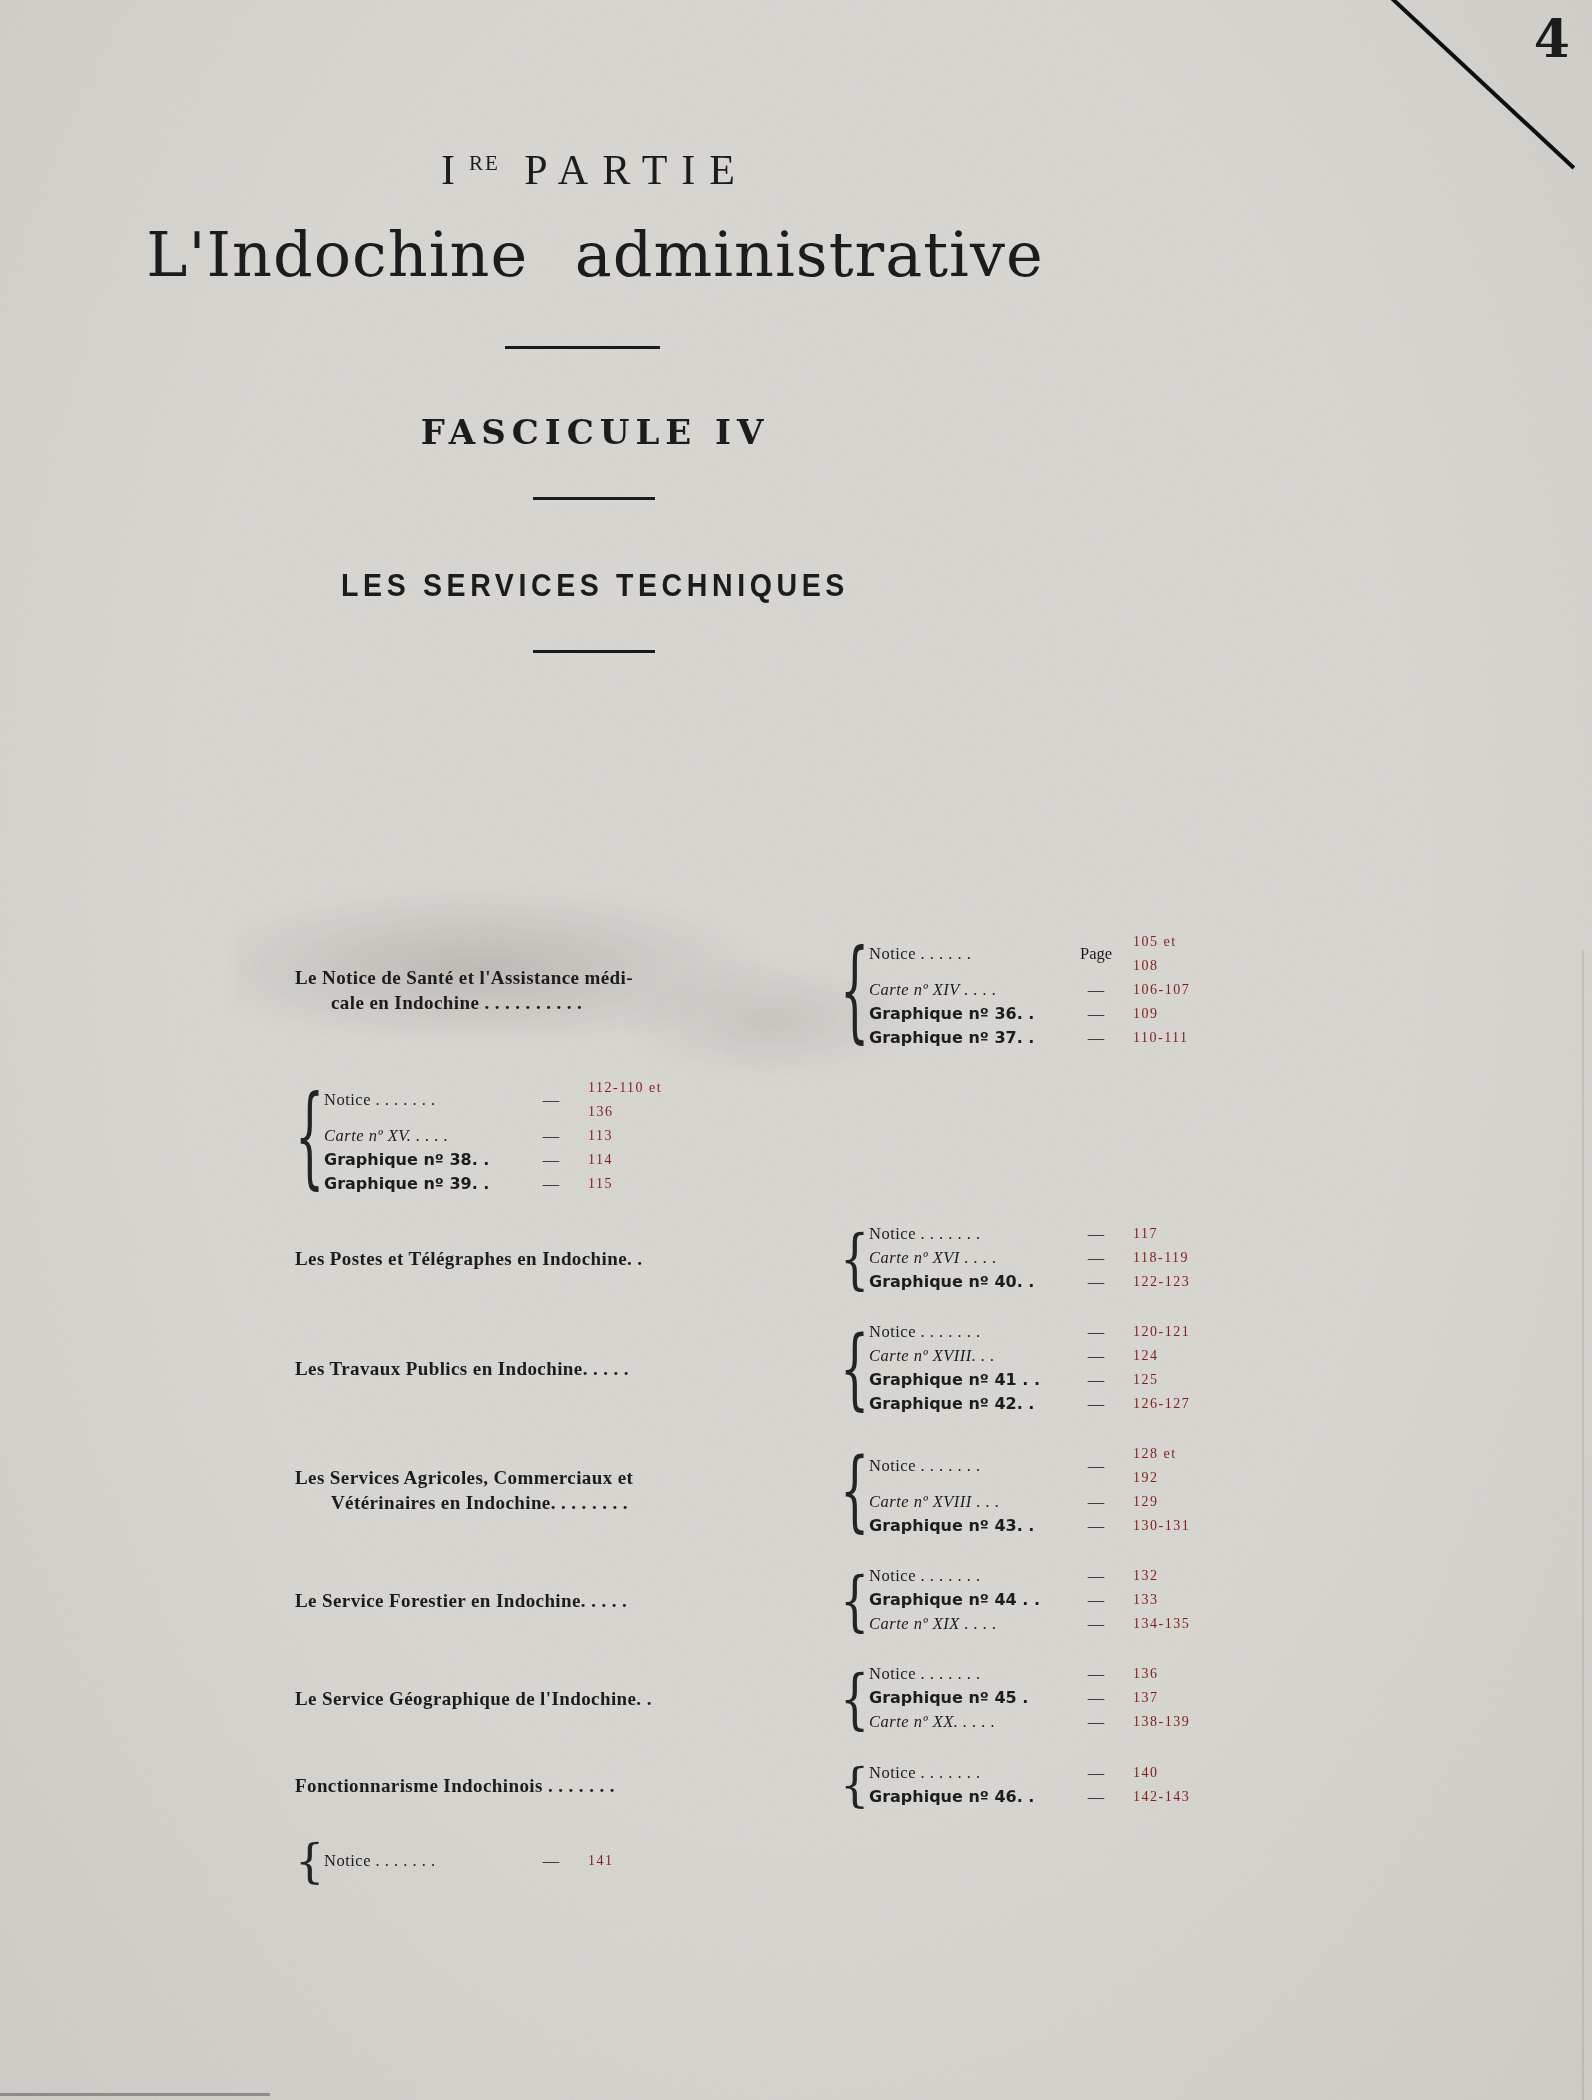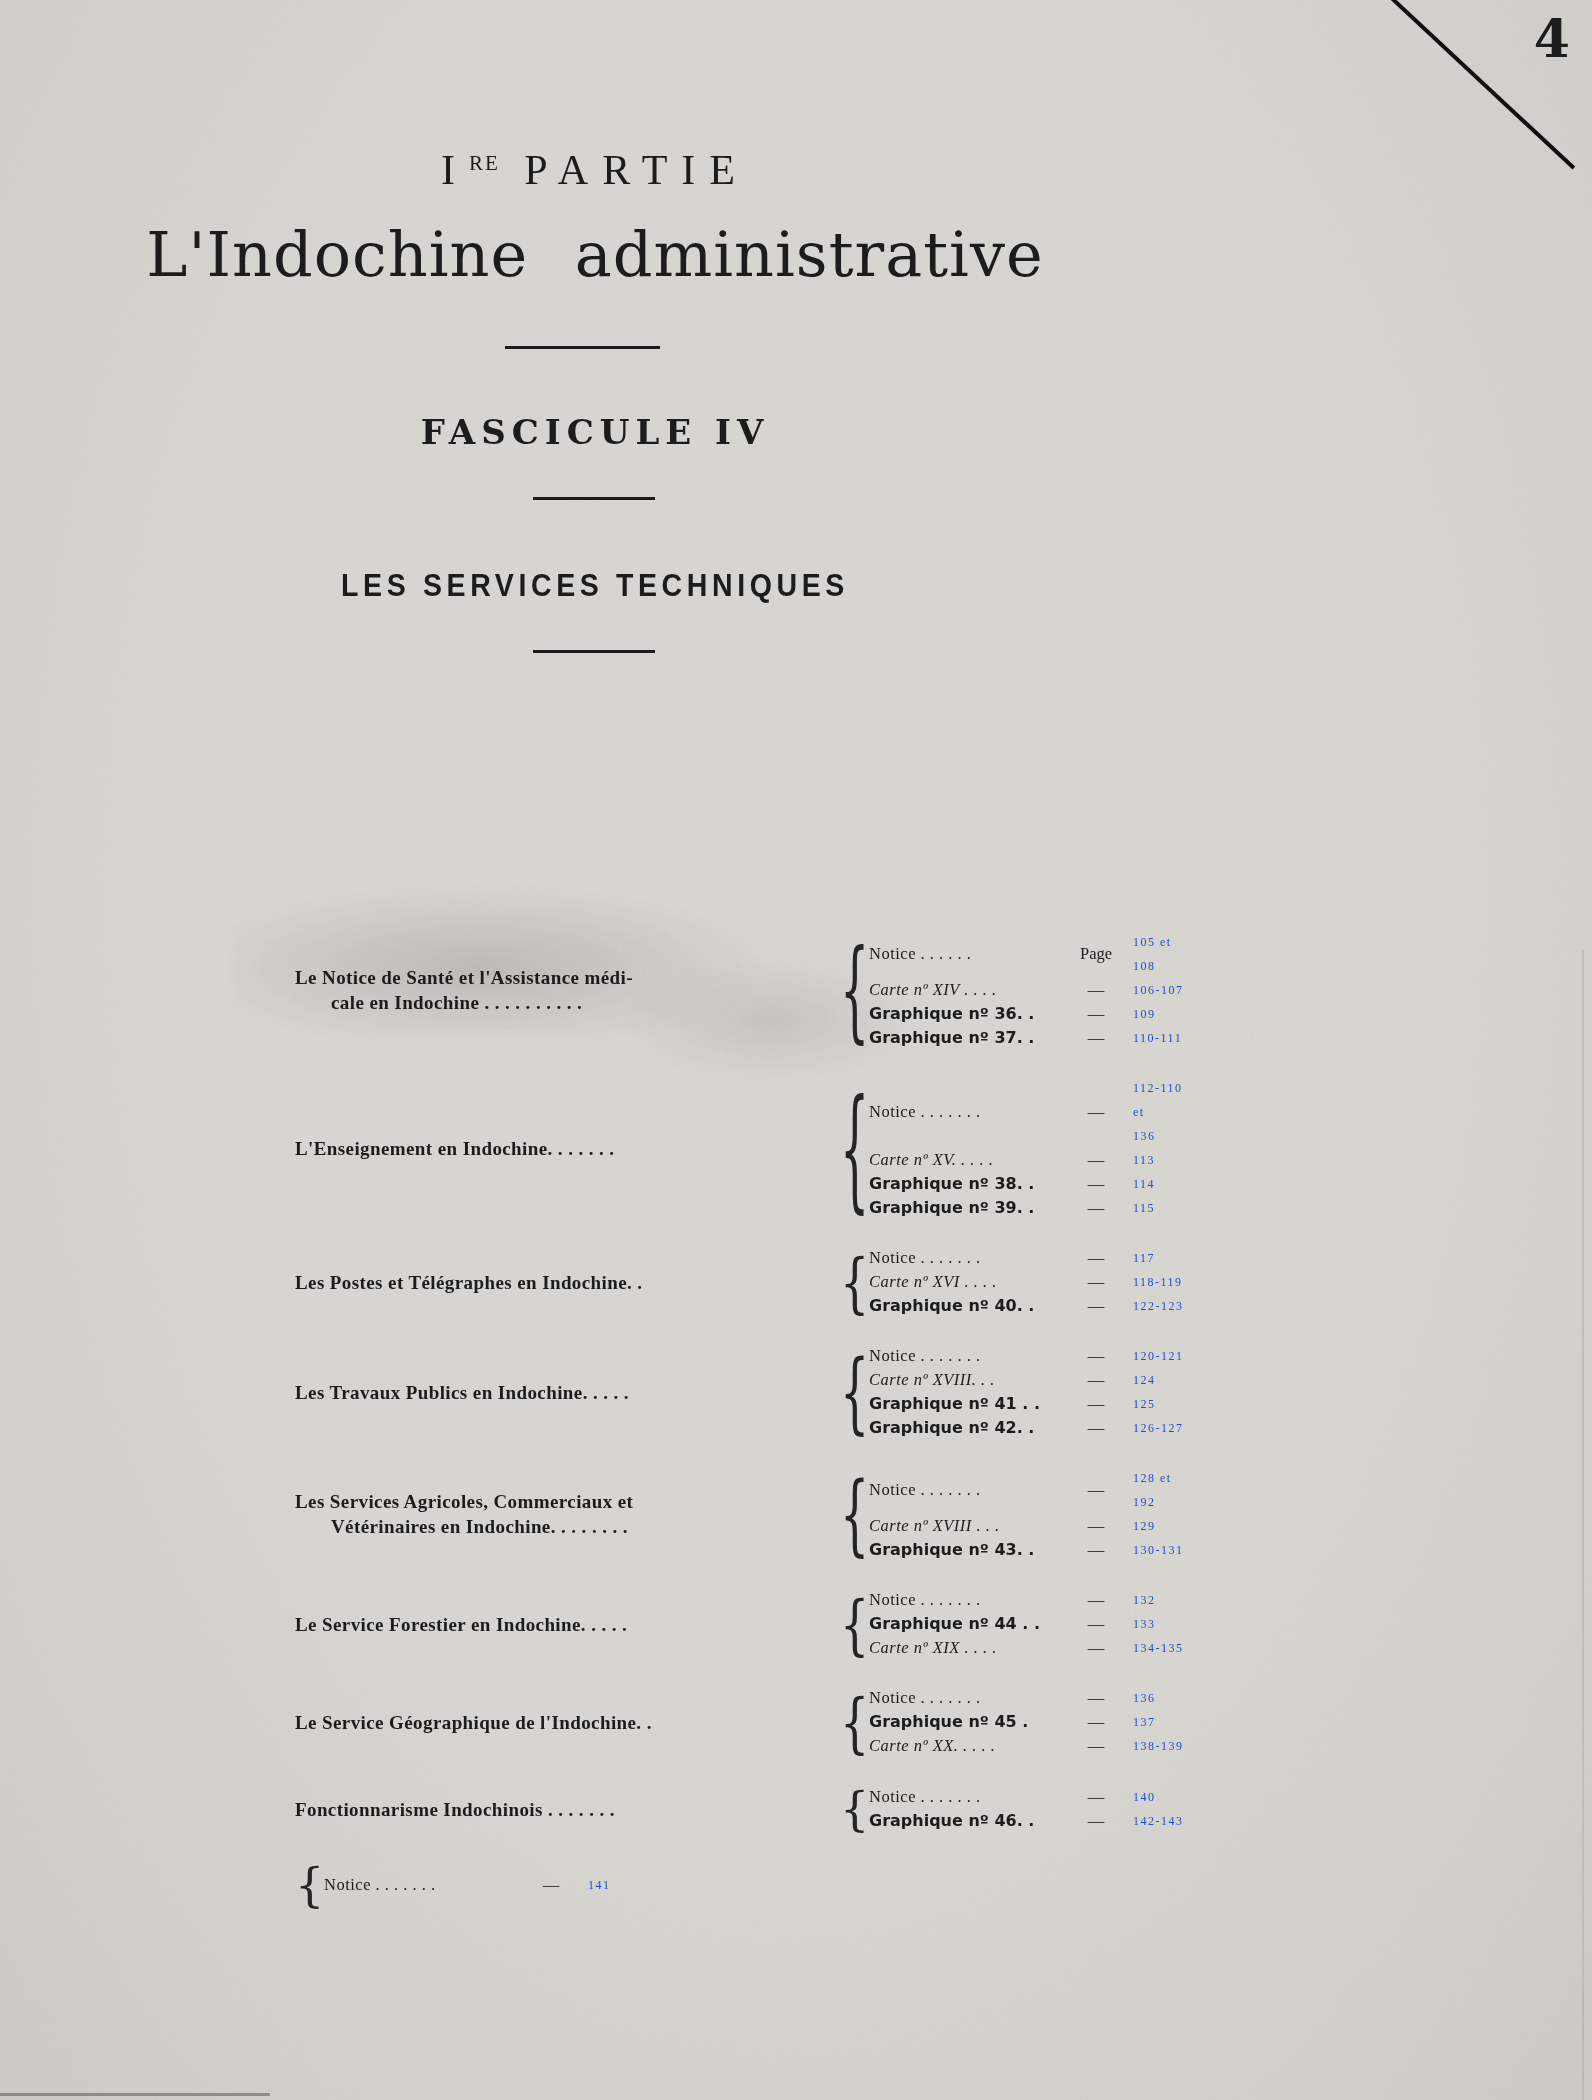--- a/index.html
+++ b/index.html
@@ -56,21 +56,21 @@
   .brace svg{width:100%;height:100%;overflow:visible;}
   .brace text{fill:#242424;font-family:"DejaVu Serif", serif;}
   .subs{flex:1;padding-left:12px;}
   .sub{display:flex;align-items:center;line-height:24px;font-size:16.5px;}
   .sub-label{width:196px;flex:none;letter-spacing:0.5px;}
   .sub-label.carte{font-style:italic;}
   .sub-label.graphique{font-family:"DejaVu Sans", sans-serif;font-weight:bold;
     font-size:16px;letter-spacing:0;}
   .sub-ref{width:62px;flex:none;text-align:center;}
   .sub-pages{flex:1;padding-left:6px;letter-spacing:1.5px;white-space:pre-line;
-    font-size:12px;color:#1d4ed8;}
+    font-size:14px;color:#7f1d1d;}
 </style>
 </head>
 <body>
 
 <svg class="noise-svg" aria-hidden="true">
   <filter id="paperNoise">
     <feTurbulence type="fractalNoise" baseFrequency="0.55" numOctaves="3" seed="7"></feTurbulence>
     <feColorMatrix type="saturate" values="0"></feColorMatrix>
     <feComponentTransfer>
         <feFuncA type="linear" slope="0.09" intercept="0"></feFuncA>
@@ -125,24 +125,20 @@
         </div>
       <div class="sub">
           <span class="sub-label graphique">Graphique nº 37. .</span>
           <span class="sub-ref">—</span>
           <span class="sub-pages">110-111</span>
         </div>
     </div>
   </div>
 
   <div class="toc-entry">
-    <div class="toc-title">
-      <span class="title-line1">L'Enseignement en Indochine. . . . . . .</span>
-
-    </div>
     <div class="brace">
         <svg viewBox="0 0 34 100" preserveAspectRatio="none">
           <text x="0" y="82" font-size="92">{</text>
         </svg>
       </div>
     <div class="subs">
       <div class="sub">
           <span class="sub-label notice">Notice . . . . . . .</span>
           <span class="sub-ref">—</span>
           <span class="sub-pages">112-110 et

